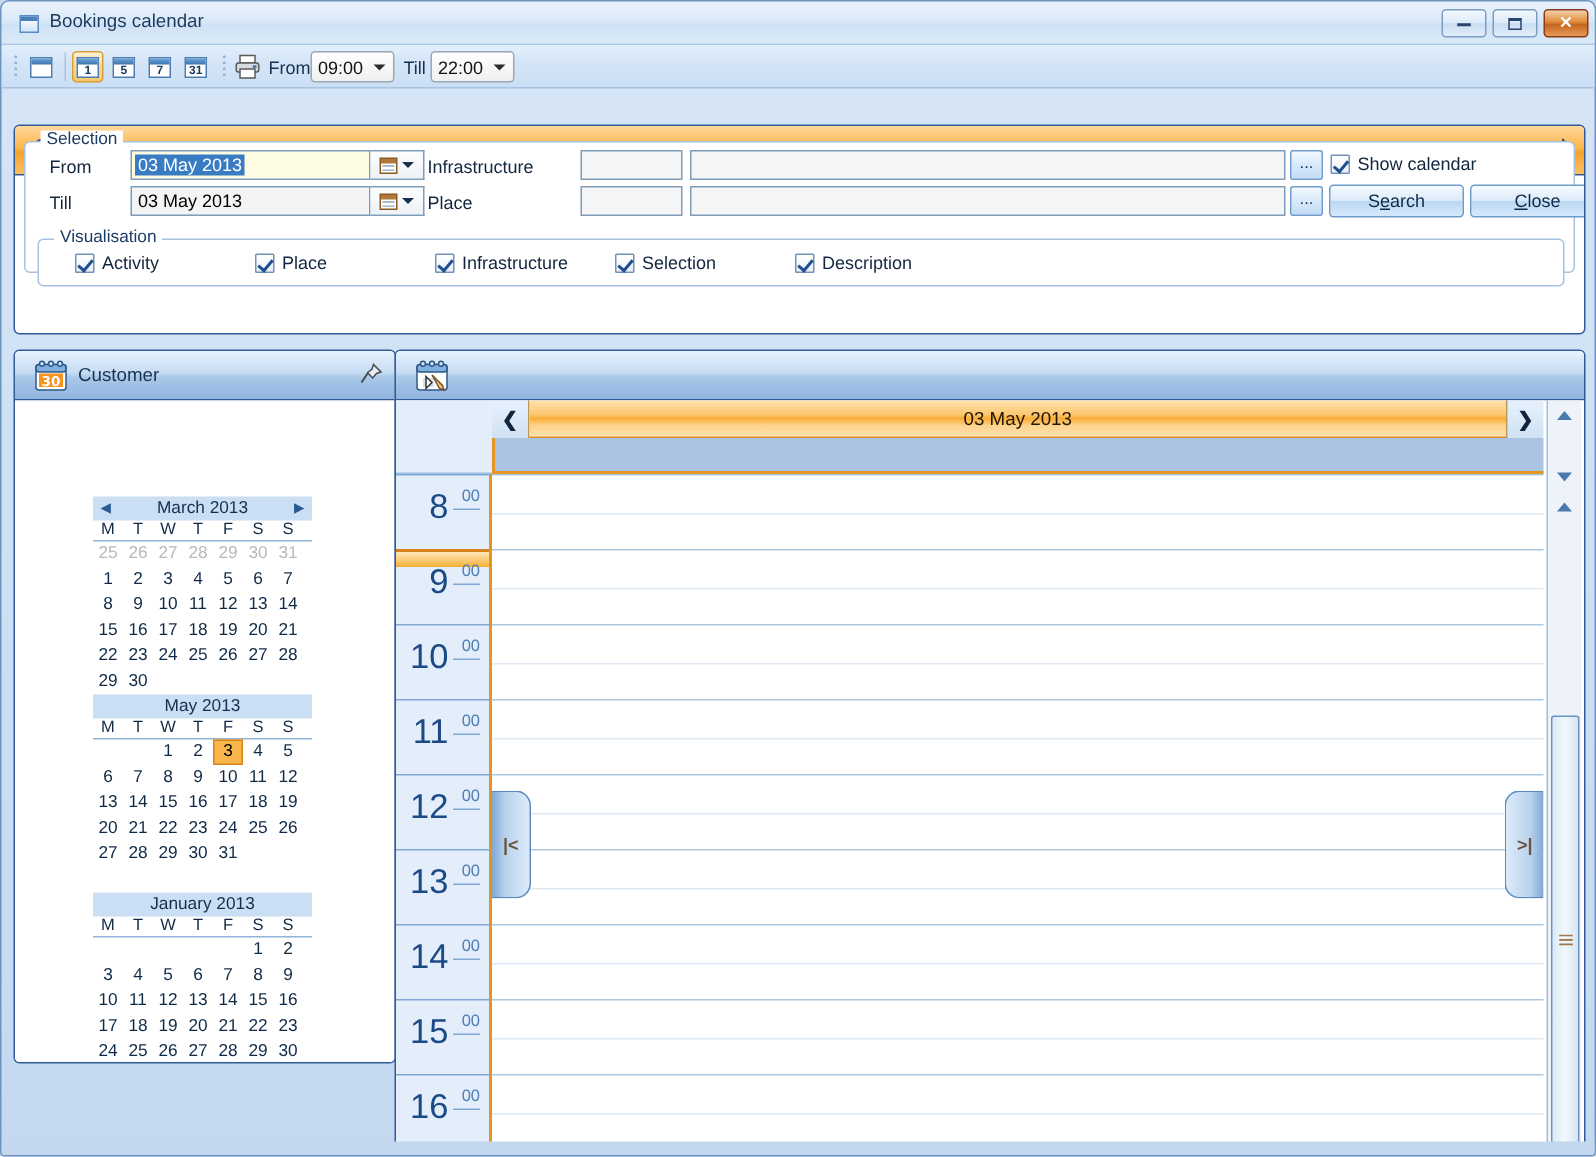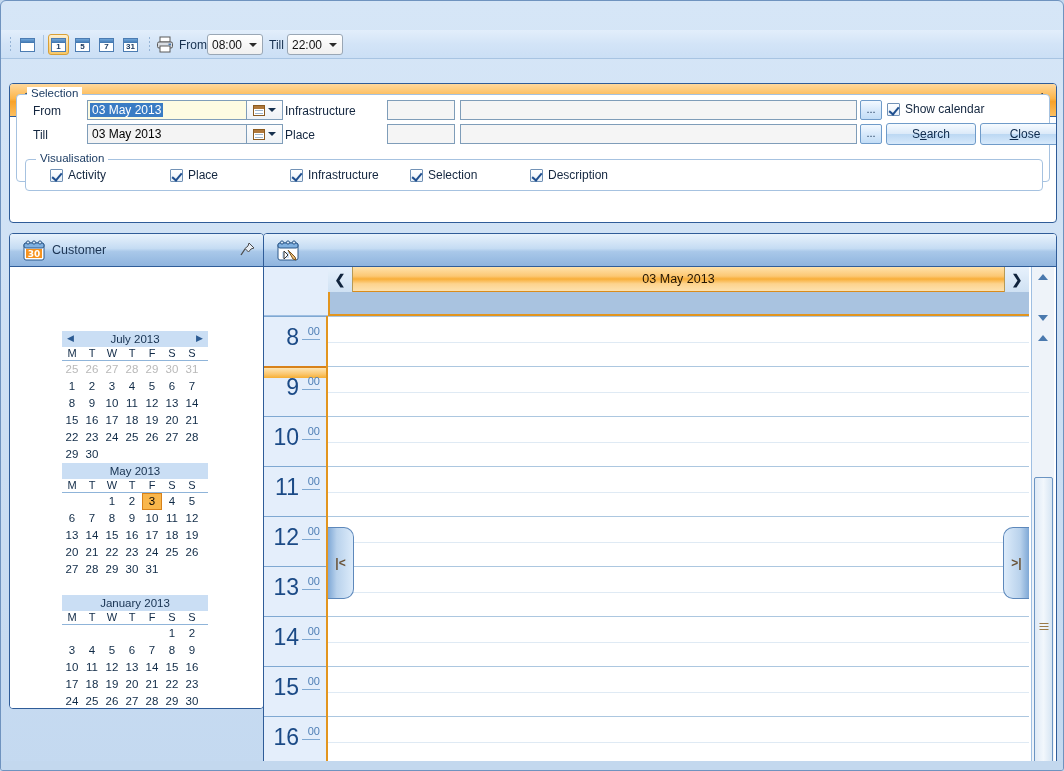--- a/index.html
+++ b/index.html
@@ -362,20 +362,39 @@
   .bottom-bar{
     position:absolute; left:0; bottom:0; width:1064px; height:9px;
     background:#c3d8ee;
   }
 </style>
 </head>
 <body>
 
 <div class="window">
 
+  <div class="titlebar">
+    <div class="title-icon"></div>
+    <div class="title-text">Bookings calendar</div>
+    <div class="winbtns">
+      <div class="winbtn">
+          <div class="g">
+            <div class="minbox"></div>
+          </div>
+        </div>
+      <div class="winbtn">
+          <div class="g">
+            <div class="maxbox"></div>
+          </div>
+        </div>
+      <div class="winbtn close">
+          <div class="g">✕</div>
+        </div>
+    </div>
+  </div>
 
   <div class="toolbar">
     <div class="grip" style="left:8px"></div>
 
     <div class="tb-btn" style="left:16px">
       <div class="mini-cal">
           <span></span>
         </div>
     </div>
 
@@ -406,21 +425,21 @@
 
     <svg class="printer" style="left:155px" viewBox="0 0 18 17">
       <rect x="4" y="1" width="10" height="5" fill="#fff" stroke="#5a5a5a"></rect>
       <rect x="1.5" y="6" width="15" height="6" rx="1.5" fill="#d8dde3" stroke="#5a5a5a"></rect>
       <rect x="4" y="10" width="10" height="6" fill="#fff" stroke="#5a5a5a"></rect>
       <rect x="12.5" y="7.5" width="2.5" height="1.8" fill="#4a79ae"></rect>
     </svg>
 
     <div class="tb-label" style="left:178px">From</div>
     <div class="tb-combo" style="left:206px">
-      <span>08:00</span>
+      <span>09:00</span>
       <span class="arrow"></span>
     </div>
     <div class="tb-label" style="left:268px">Till</div>
     <div class="tb-combo" style="left:286px">
       <span>22:00</span>
       <span class="arrow"></span>
     </div>
   </div>
 
   <div class="panel" id="selection-panel">
@@ -521,21 +540,21 @@
       <div class="hd-title">Customer</div>
       <svg class="pin" viewBox="0 0 15 15">
         <path d="M9 1 L14 6 L11 7 L8.5 10 L5 6.5 L8 4 Z" fill="#e8eef5" stroke="#4a4a4a"></path>
         <line x1="5" y1="7" x2="1" y2="13" stroke="#4a4a4a" stroke-width="1.3"></line>
       </svg>
     </div>
     <div class="cal-body">
       <div class="month" id="month-0" style="top:64px">
         <div class="month-hd">
           <span class="nav prev">◀</span>
-          <span>July 2013</span>
+          <span>March 2013</span>
           <span class="nav next">▶</span>
         </div>
         <div class="dow">
             <span>M</span>
             <span>T</span>
             <span>W</span>
             <span>T</span>
             <span>F</span>
             <span>S</span>
             <span>S</span>

